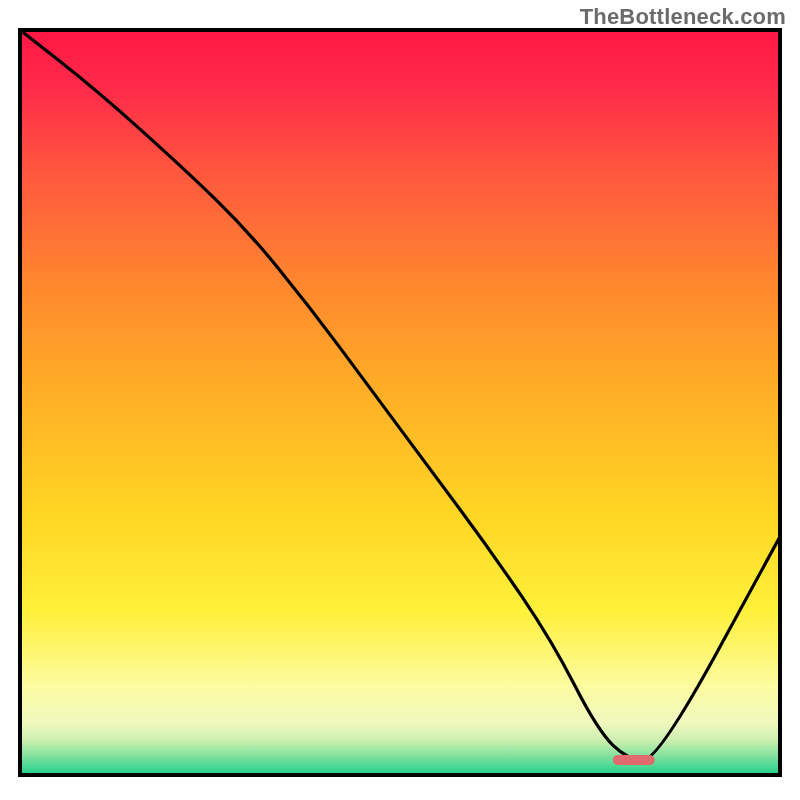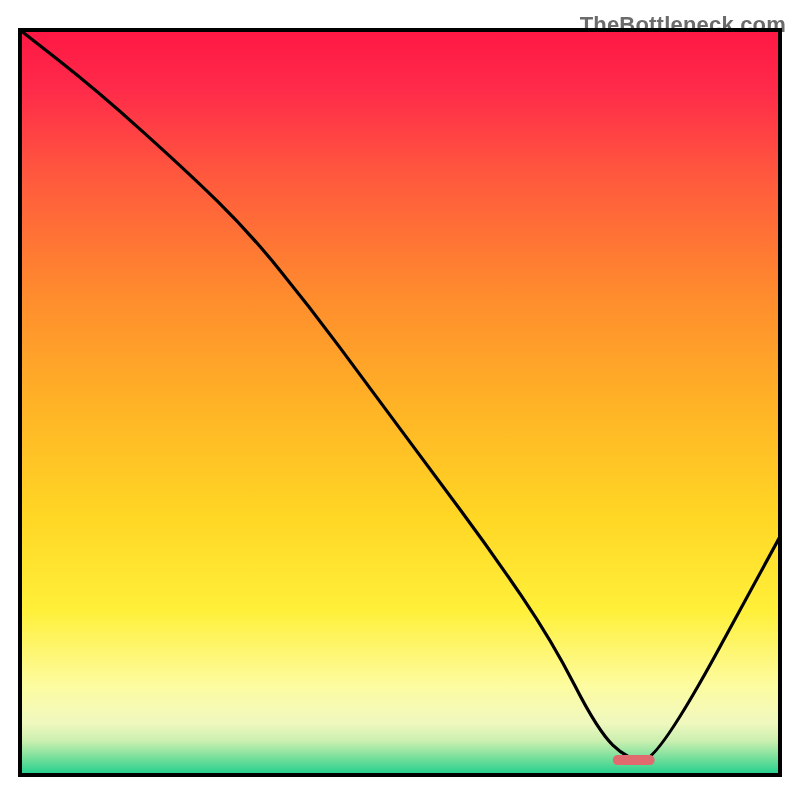--- a/index.html
+++ b/index.html
@@ -10,21 +10,21 @@
     background: #ffffff;
     overflow: hidden;
   }
   .chart-wrap {
     position: relative;
     width: 800px;
     height: 800px;
   }
   .watermark {
     position: absolute;
-    top: 12px;
+    top: 4px;
     right: 14px;
     font-family: Arial, Helvetica, sans-serif;
     font-size: 22px;
     font-weight: 600;
     color: #6b6b6b;
     letter-spacing: 0.2px;
   }
   svg.plot {
     position: absolute;
     left: 0;

